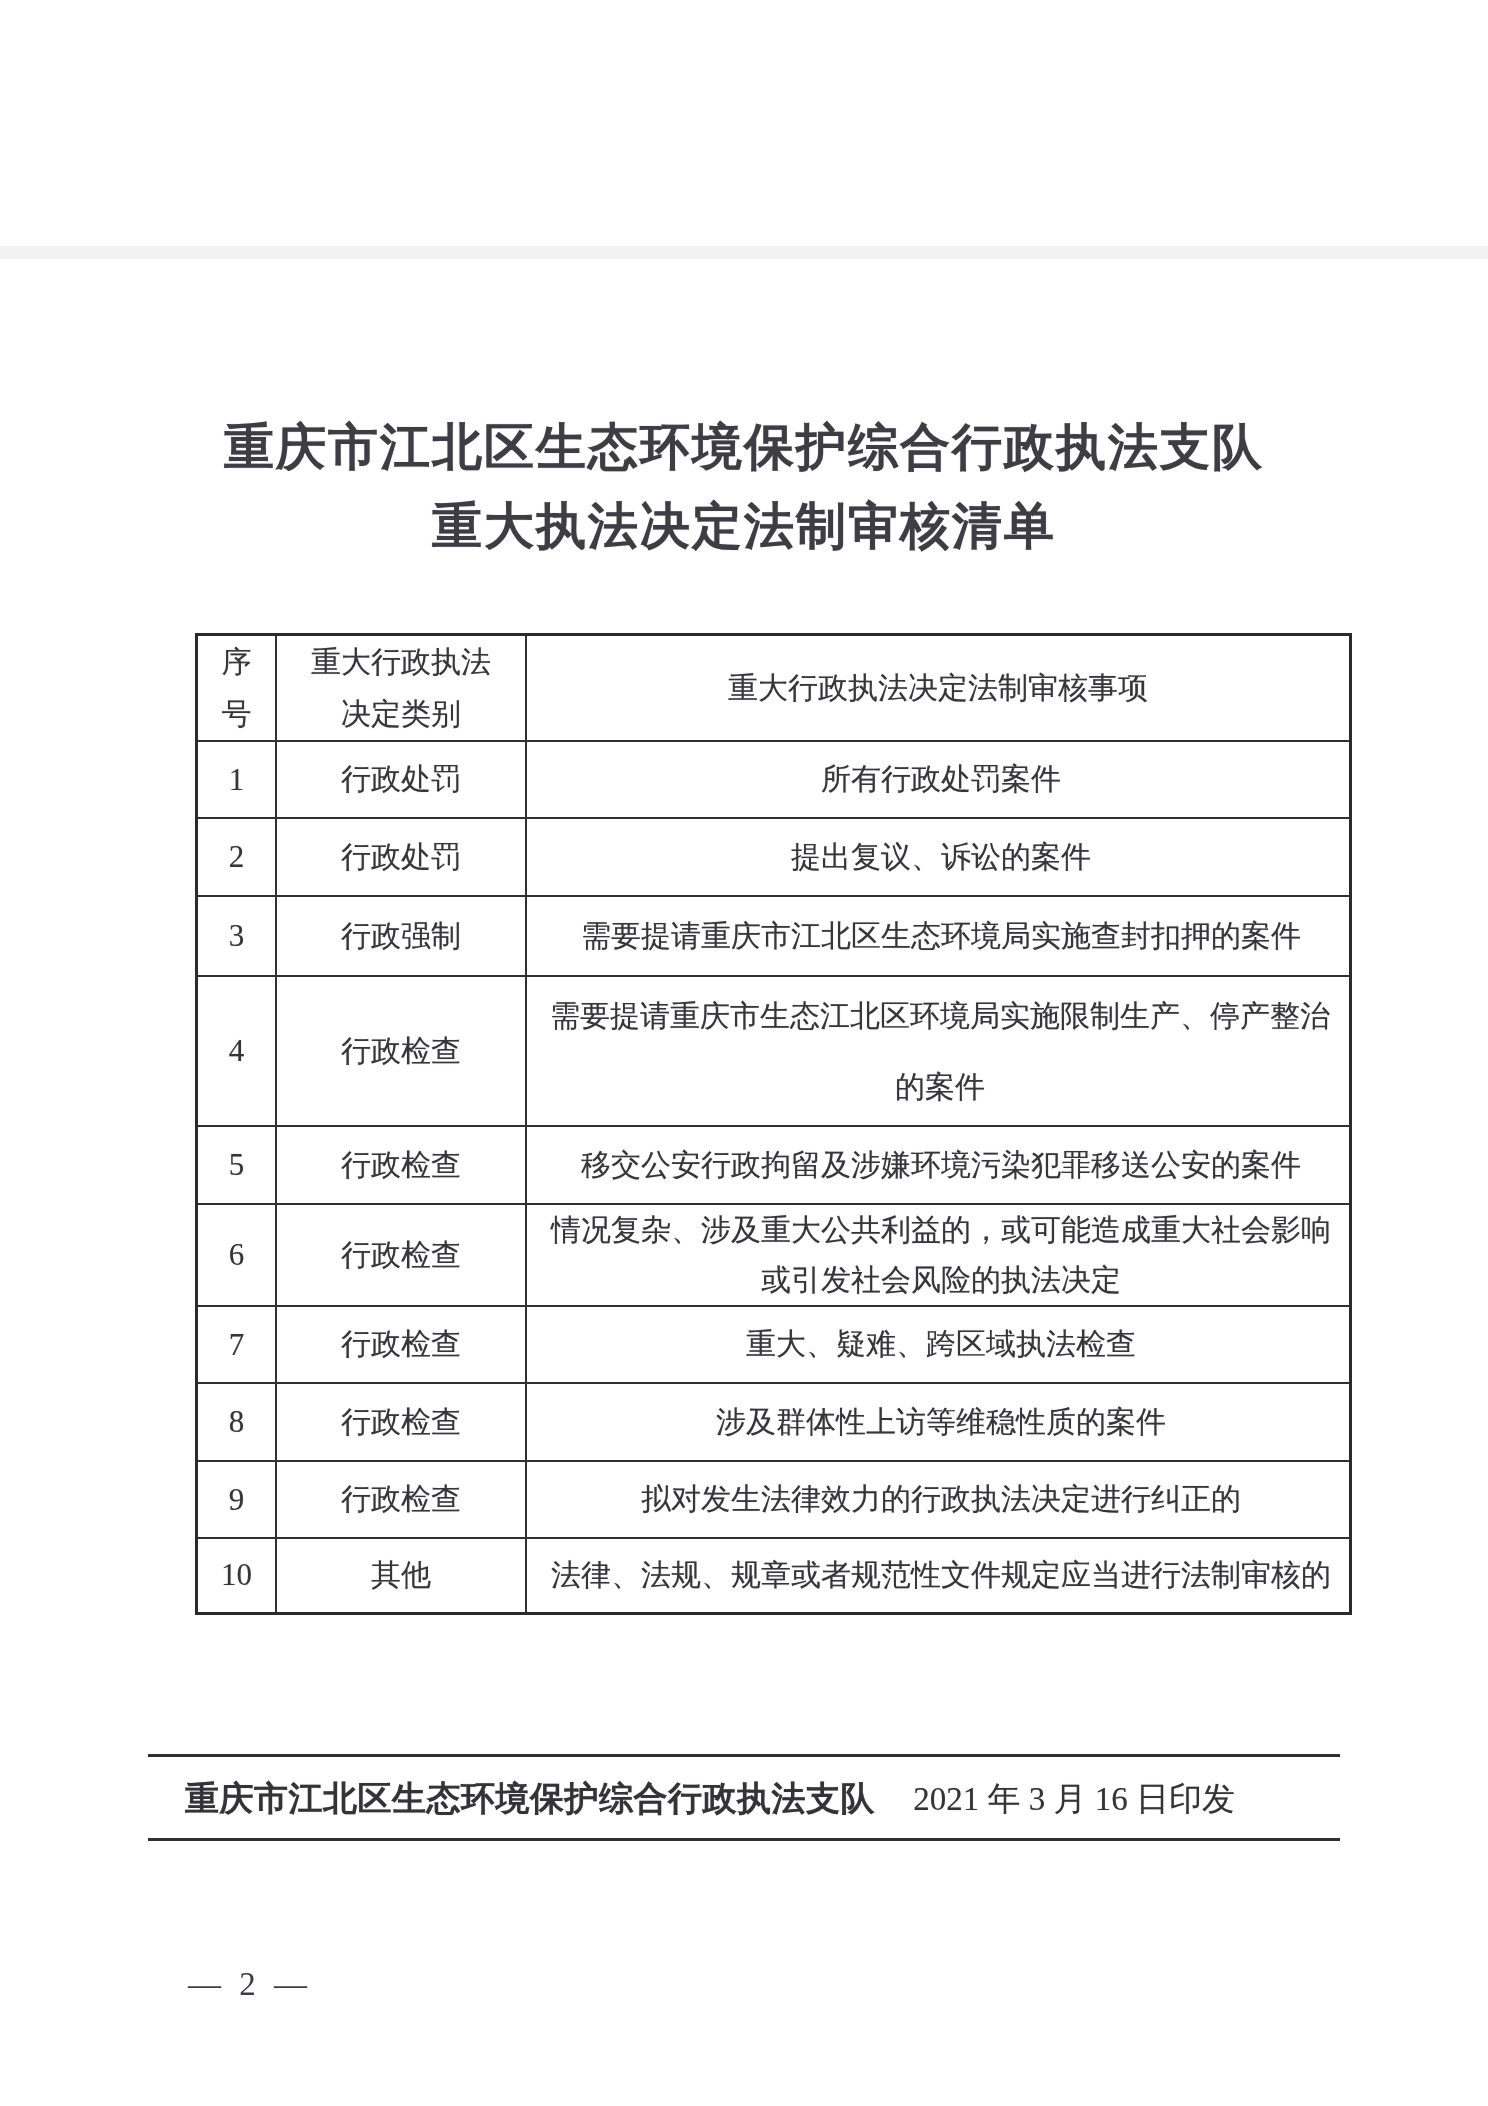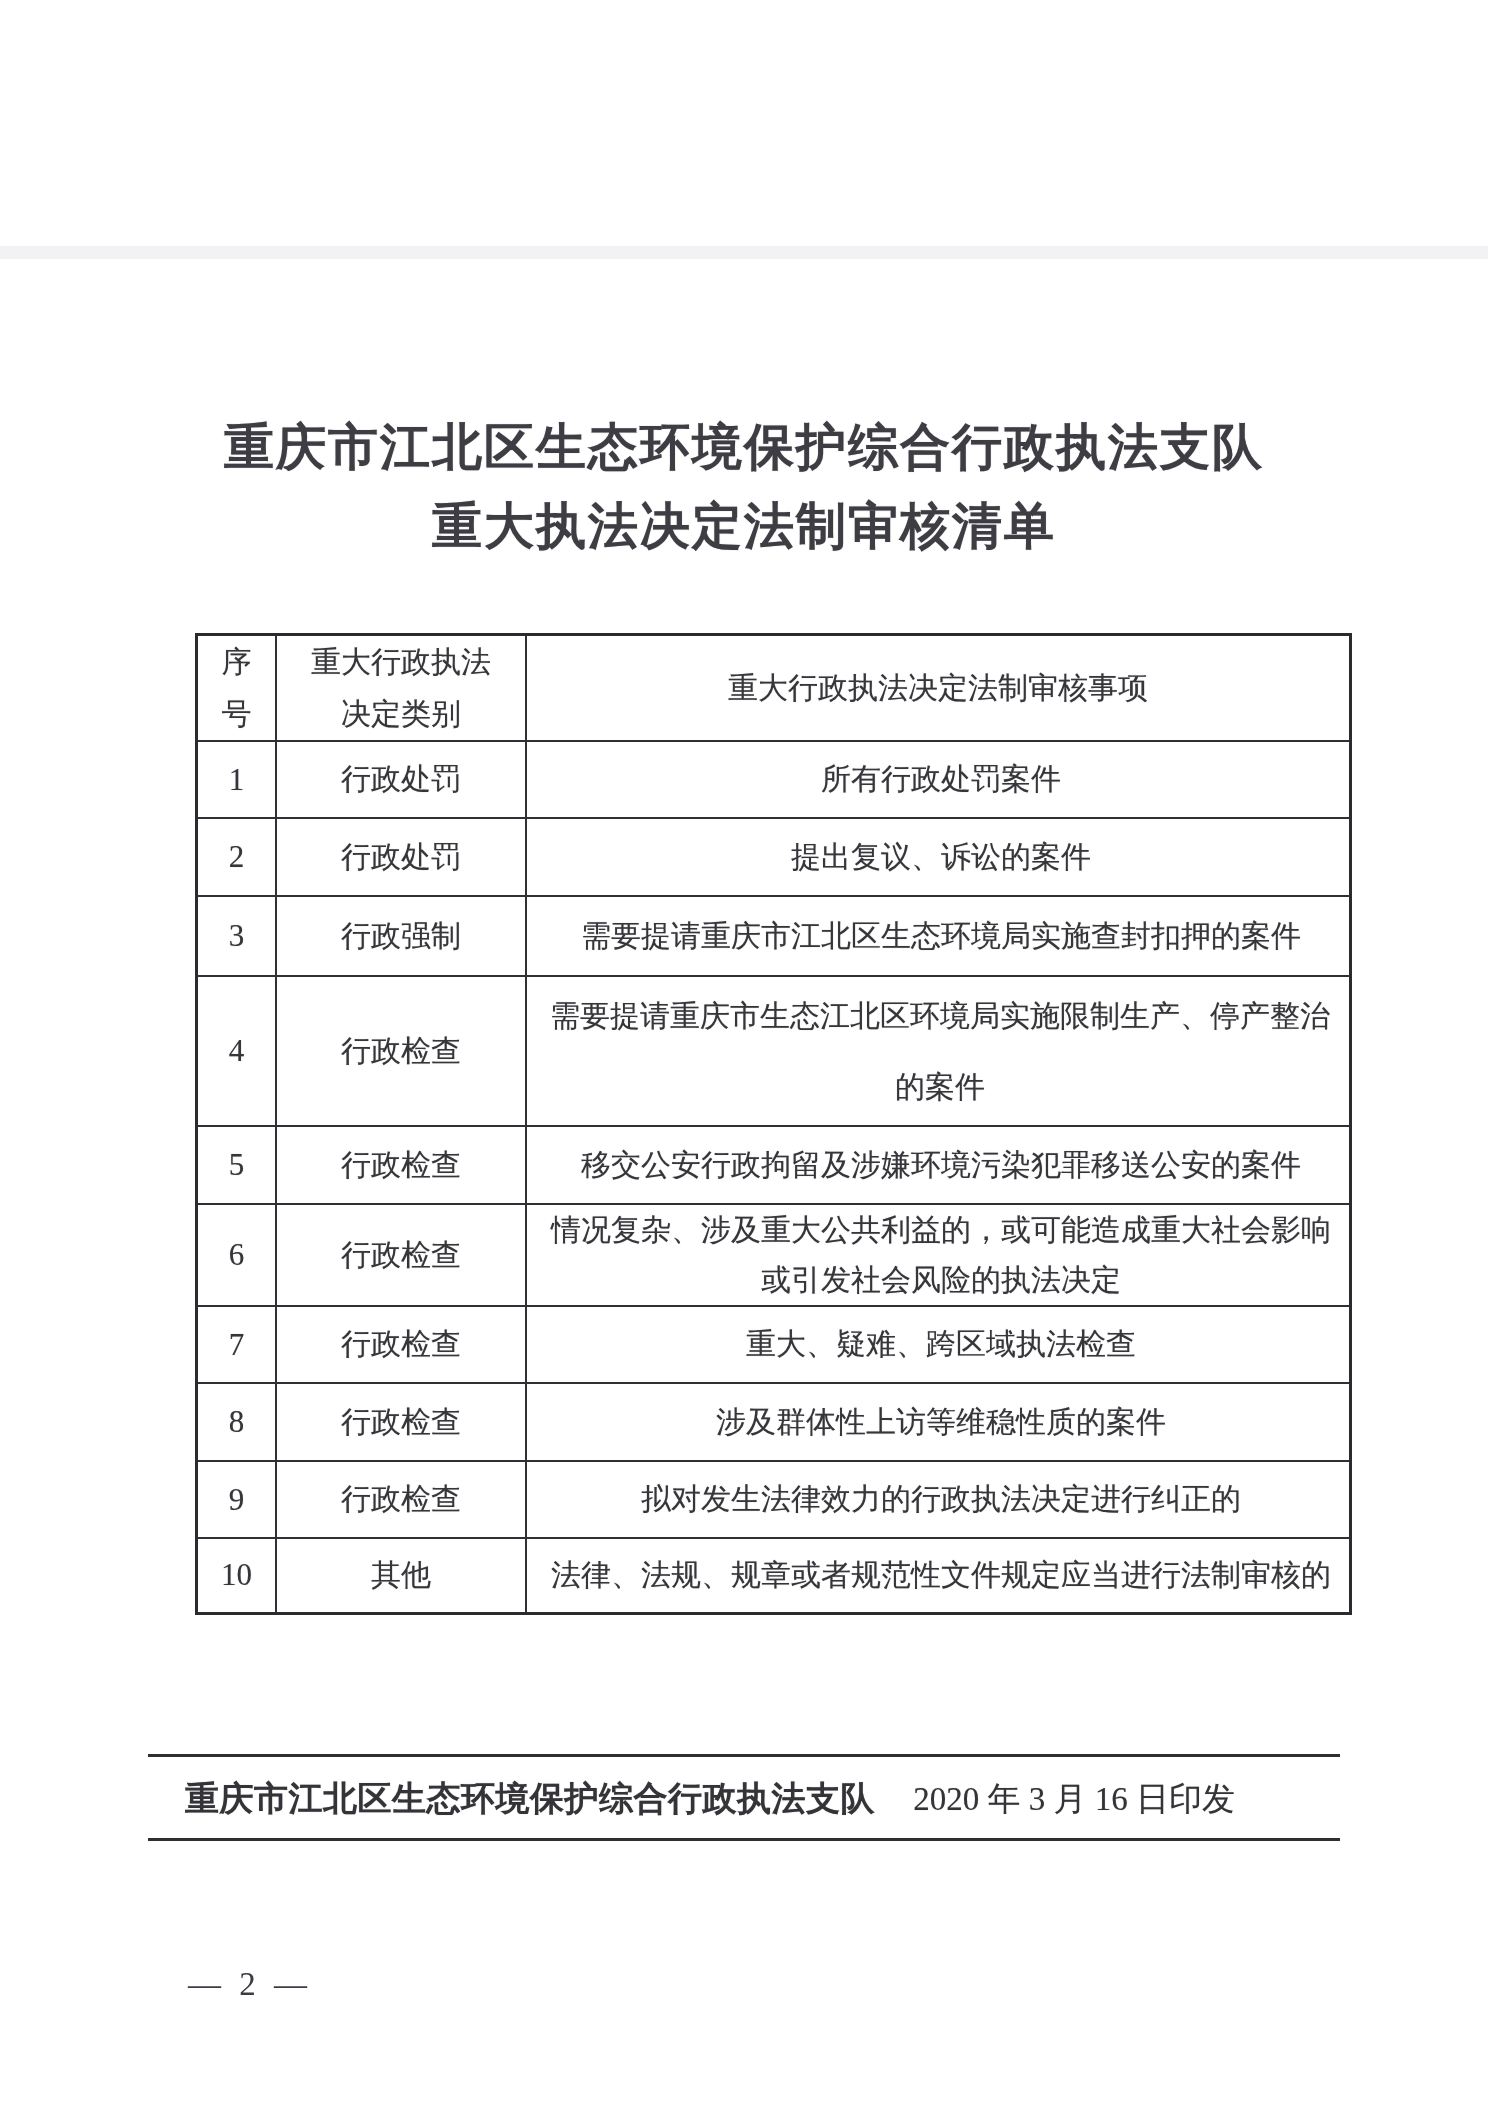--- a/index.html
+++ b/index.html
@@ -200,19 +200,19 @@
       <td class="col-no">10</td>
       <td class="col-cat">其他</td>
       <td class="col-item">法律、法规、规章或者规范性文件规定应当进行法制审核的</td>
     </tr>
       </tbody>
   </table>
 
   <div class="footer-rule top"></div>
   <div class="footer-text">
     <span class="footer-issuer">重庆市江北区生态环境保护综合行政执法支队</span>
-    <span class="footer-date">2020 年 3 月 16 日印发</span>
+    <span class="footer-date">2021 年 3 月 16 日印发</span>
   </div>
   <div class="footer-rule bottom"></div>
 
   <div class="page-number">— 2 —</div>
 
 </div>
 
 </body></html>

